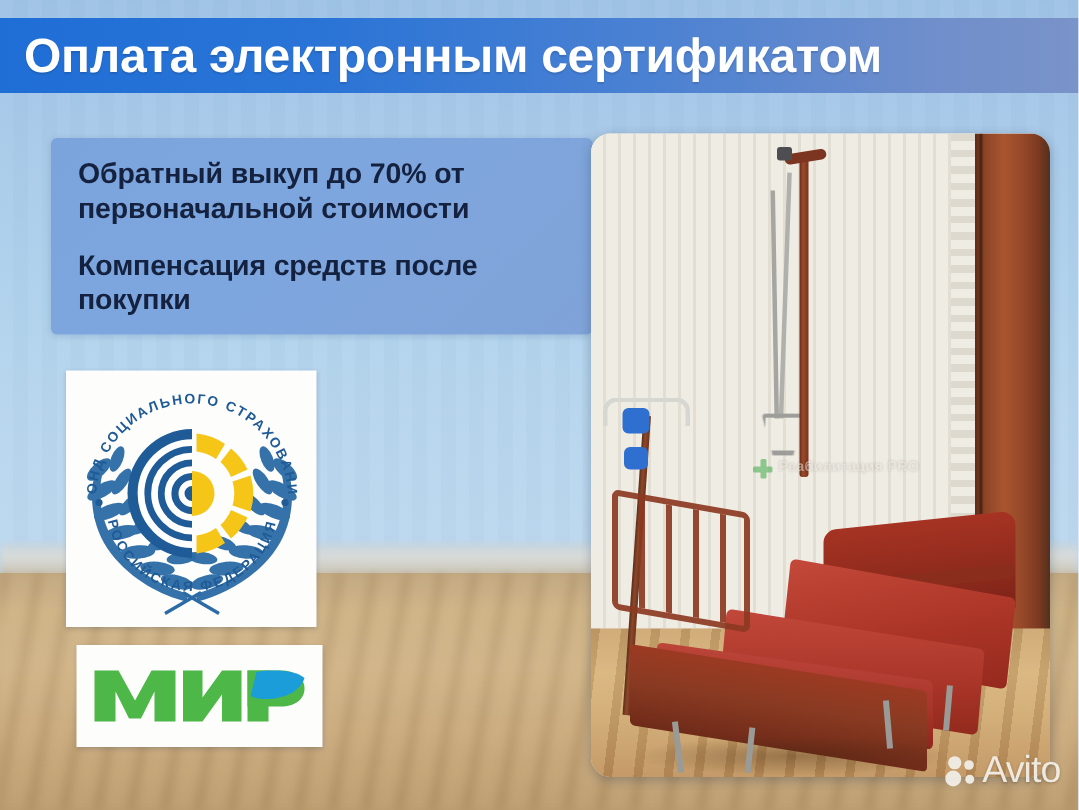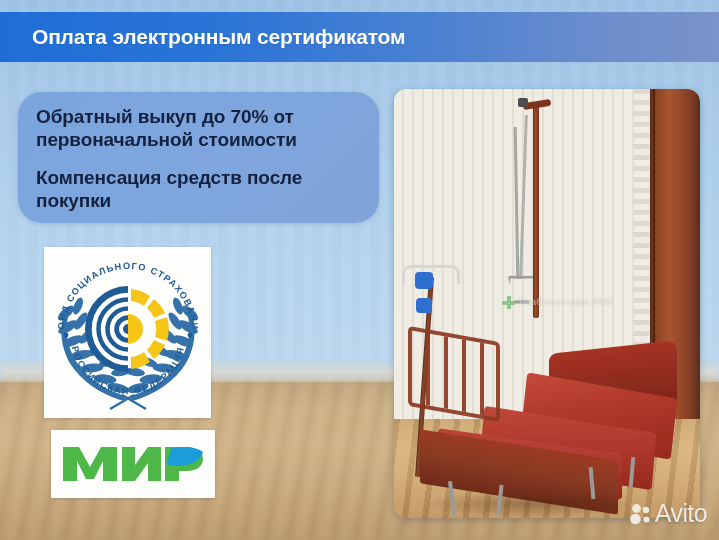--- a/index.html
+++ b/index.html
@@ -92,36 +92,36 @@
         #1f6ed6 0%,
         #2a74d6 30%,
         #4d82d2 62%,
         #6f8ecb 86%,
         #7a93c9 100%);
     display: flex;
     align-items: center;
   }
   .banner-title {
     color: #ffffff;
-    font-size: 21px;
+    font-size: 32px;
     font-weight: bold;
     letter-spacing: -0.2px;
-    padding-left: 32px;
+    padding-left: 16px;
     white-space: nowrap;
     text-shadow: 0 1px 1px rgba(0,0,0,0.12);
   }
 
   
   .benefits-card {
     position: absolute;
-    left: 18px;
+    left: 34px;
     top: 92px;
     width: 361px;
     height: 131px;
-    border-radius: 24px;
+    border-radius: 4px;
     background: linear-gradient(135deg, #7ba4dd 0%, #7ea6de 45%, #7fa3d8 100%);
     box-shadow: 0 1px 4px rgba(40,70,110,0.18);
     box-sizing: border-box;
     padding: 13px 18px 10px 18px;
   }
   .benefit-line {
     color: #14213f;
     font-size: 19px;
     font-weight: bold;
     line-height: 23px;
@@ -413,21 +413,21 @@
     position: absolute;
     left: 30px; top: 402px;
     width: 210px; height: 26px;
     background: radial-gradient(ellipse at center, rgba(70,40,15,0.38), rgba(70,40,15,0) 72%);
   }
 
   
   .ph-watermark {
     position: absolute;
     left: 108px;
-    top: 207px;
+    top: 217px;
     display: flex;
     gap: 4px;
     opacity: 0.55;
   }
   .wm-cross {
     position: relative;
     width: 13px; height: 13px;
     flex: none;
   }
   .wm-cross:before, .wm-cross:after {

